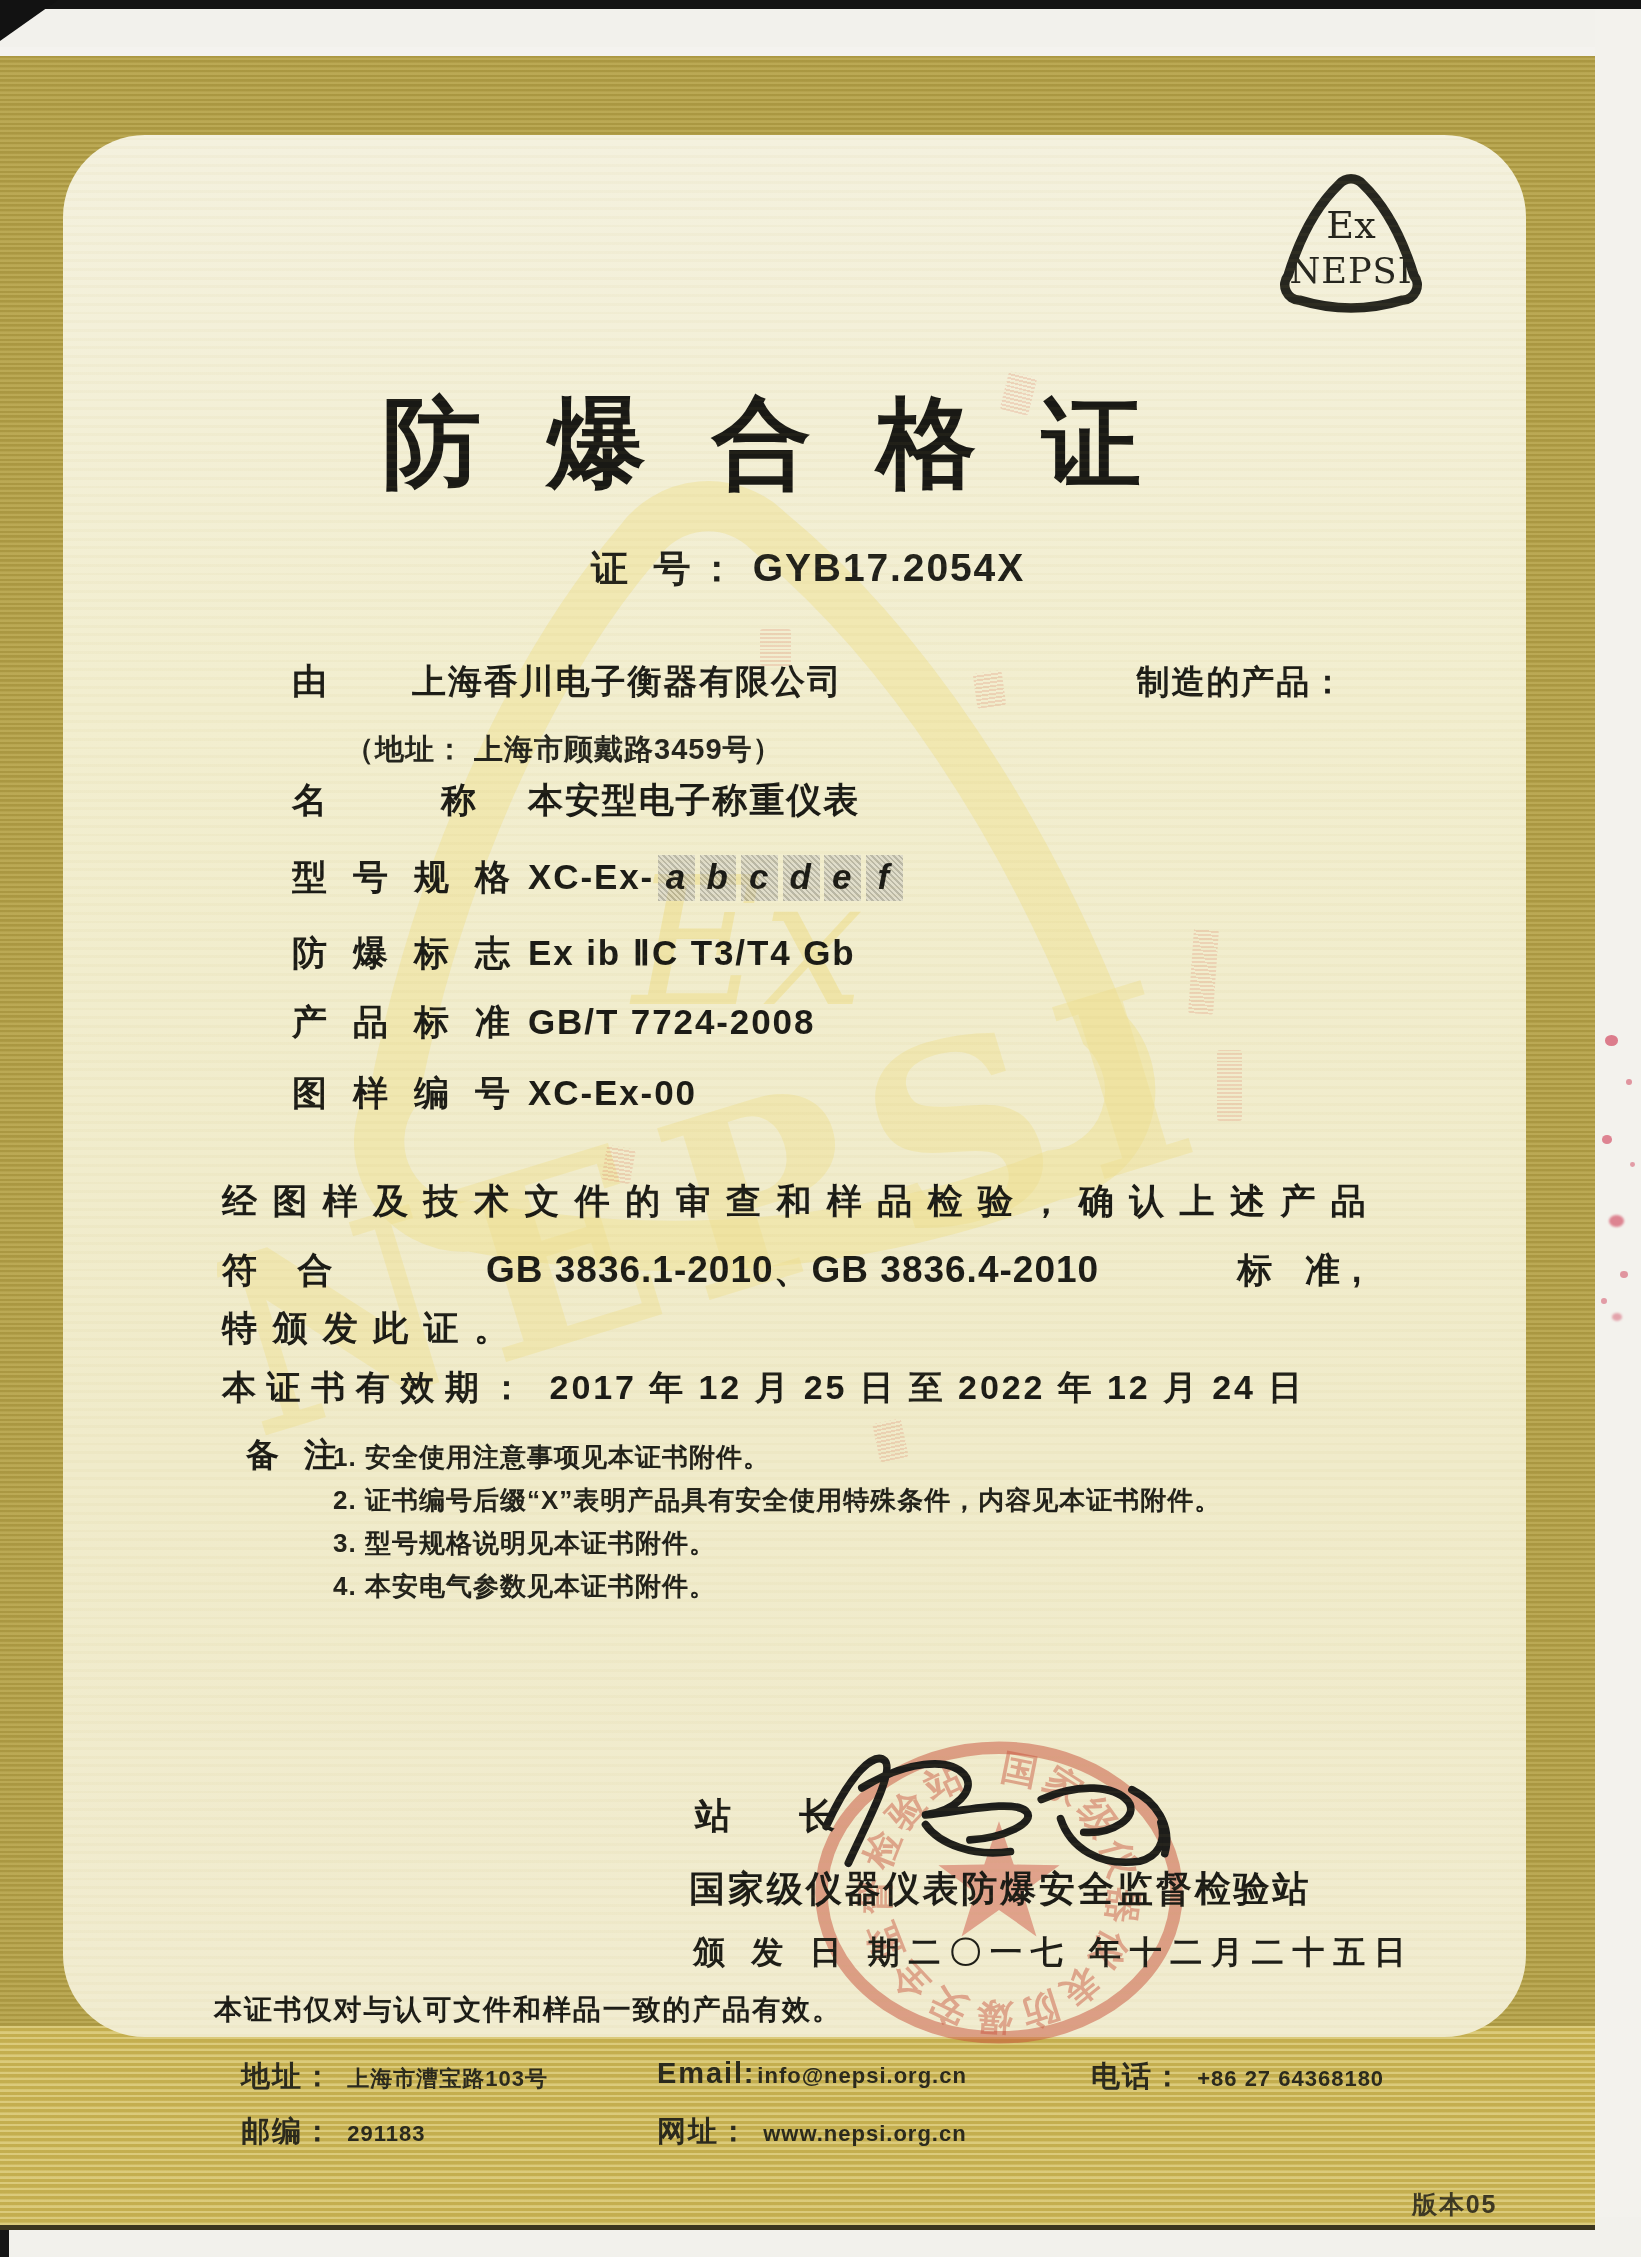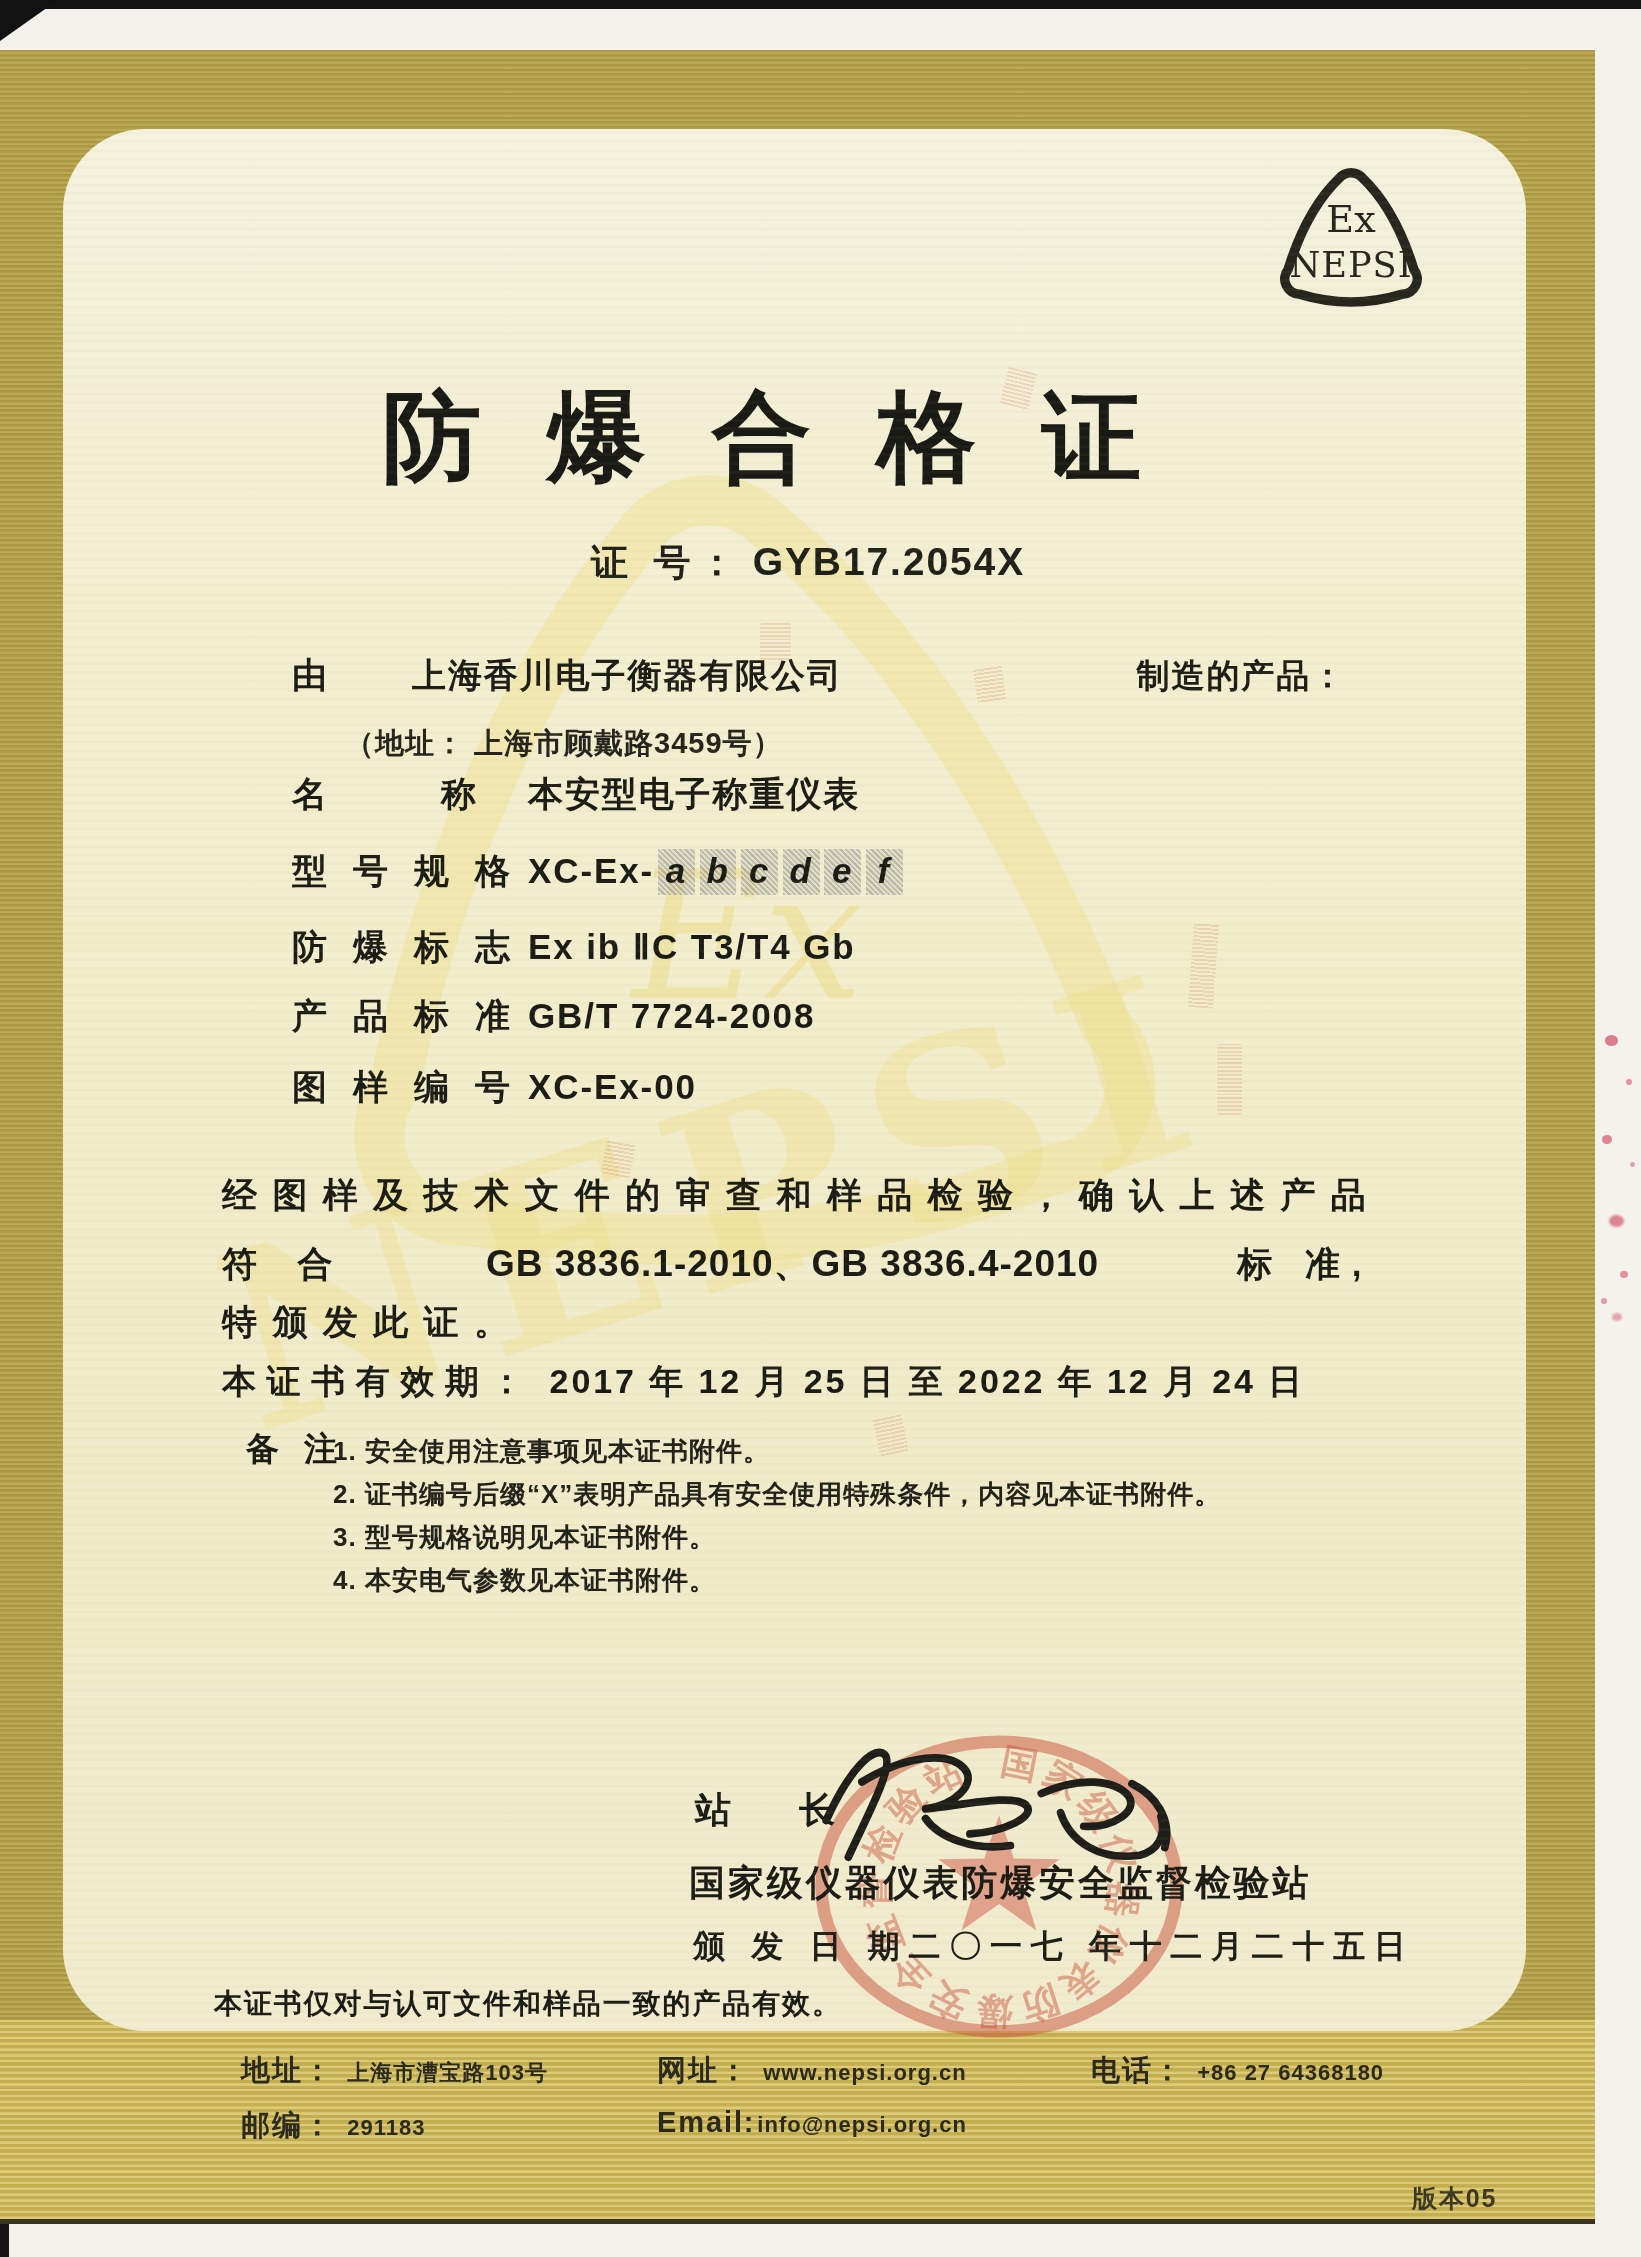--- a/index.html
+++ b/index.html
@@ -8,21 +8,21 @@
 
   
   .scan-top-black{left:0;top:0;width:1641px;height:8.7px;background:#141414;}
   .scan-corner{left:0;top:0;width:0;height:0;border-left:58px solid #121212;border-bottom:41px solid transparent;}
   .scan-left-black{left:0;top:2149px;width:8.7px;height:108px;background:#161616;}
   .scan-white-top{left:0;top:8.7px;width:1641px;height:38px;background:#f2f1ec;}
   .scan-white-right{left:1595px;top:8.7px;width:46px;height:2249px;background:#f3f2ed;}
   .scan-white-bottom{left:0;top:2217px;width:1641px;height:41px;background:#f2f1ec;}
 
   
-  .gold-sheet{left:0;top:50px;width:1595px;height:2169px;
+  .gold-sheet{left:0;top:56px;width:1595px;height:2169px;
     background-color:#b3a047;
     background-image:repeating-linear-gradient(0deg, rgba(255,246,200,.10) 0 1.9px, rgba(92,76,20,.10) 2.9px 4.8px);
     border-bottom:5.8px solid #3c351d;}
   .gold-band{left:0;top:1970px;width:1595px;height:199px;
     background-color:#cdb857;
     background-image:repeating-linear-gradient(0deg, rgba(255,250,215,.28) 0 1.9px, rgba(140,114,30,.14) 2.9px 5.8px);}
 
   
   .cream-panel{left:63px;top:79px;width:1463px;height:1902px;border-radius:82px;
     background:linear-gradient(180deg,#f4f1de 0%,#f2eecf 30%,#f0ebca 70%,#f1ecd0 100%);
@@ -227,26 +227,26 @@
       <span class="flab">地址：</span>
       <span class="fval">上海市漕宝路103号</span>
     </div>
     <div class="frow">
       <span class="flab">邮编：</span>
       <span class="fval">291183</span>
     </div>
   </div>
   <div class="abs footer-col fc2">
     <div class="frow">
+      <span class="flab">Email:</span>
+      <span class="fval" style="margin-left:1.9px;">info@nepsi.org.cn</span>
+    </div>
+    <div class="frow">
       <span class="flab">网址：</span>
       <span class="fval">www.nepsi.org.cn</span>
-    </div>
-    <div class="frow">
-      <span class="flab">Email:</span>
-      <span class="fval" style="margin-left:1.9px;">info@nepsi.org.cn</span>
     </div>
   </div>
   <div class="abs footer-col fc3">
     <div class="frow">
       <span class="flab">电话：</span>
       <span class="fval">+86 27 64368180</span>
     </div>
   </div>
   <div class="abs version">版本05</div>
 </div>

